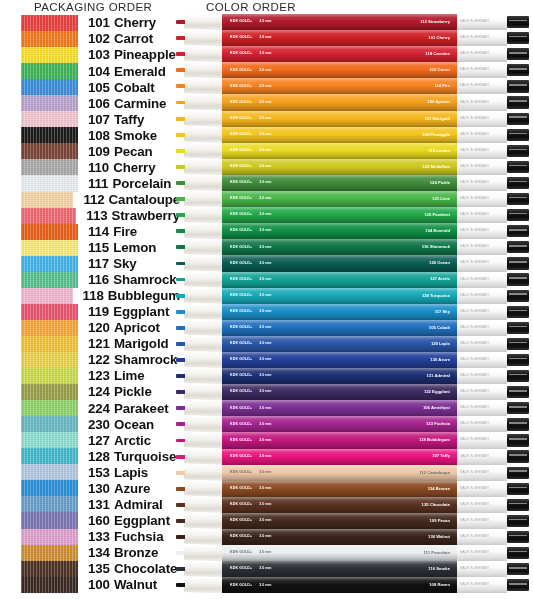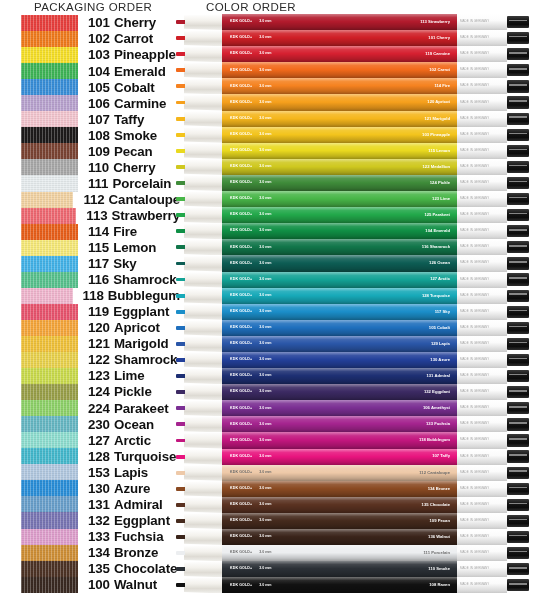--- a/index.html
+++ b/index.html
@@ -323,21 +323,21 @@
       <div class="pk-row">
         <div class="pk-swatch" style="background: rgb(43, 143, 216);"></div>
         <div class="pk-label"><span class="pk-num">130</span><span>Azure</span></div>
       </div>
       <div class="pk-row">
         <div class="pk-swatch" style="background: rgb(106, 160, 203);"></div>
         <div class="pk-label"><span class="pk-num">131</span><span>Admiral</span></div>
       </div>
       <div class="pk-row">
         <div class="pk-swatch" style="background: rgb(122, 118, 180);"></div>
-        <div class="pk-label"><span class="pk-num">132</span><span>Eggplant</span></div>
+        <div class="pk-label"><span class="pk-num">160</span><span>Eggplant</span></div>
       </div>
       <div class="pk-row">
         <div class="pk-swatch" style="background: rgb(223, 160, 205);"></div>
         <div class="pk-label"><span class="pk-num">133</span><span>Fuchsia</span></div>
       </div>
       <div class="pk-row">
         <div class="pk-swatch" style="background: rgb(207, 144, 56);"></div>
         <div class="pk-label"><span class="pk-num">134</span><span>Bronze</span></div>
       </div>
       <div class="pk-row">

